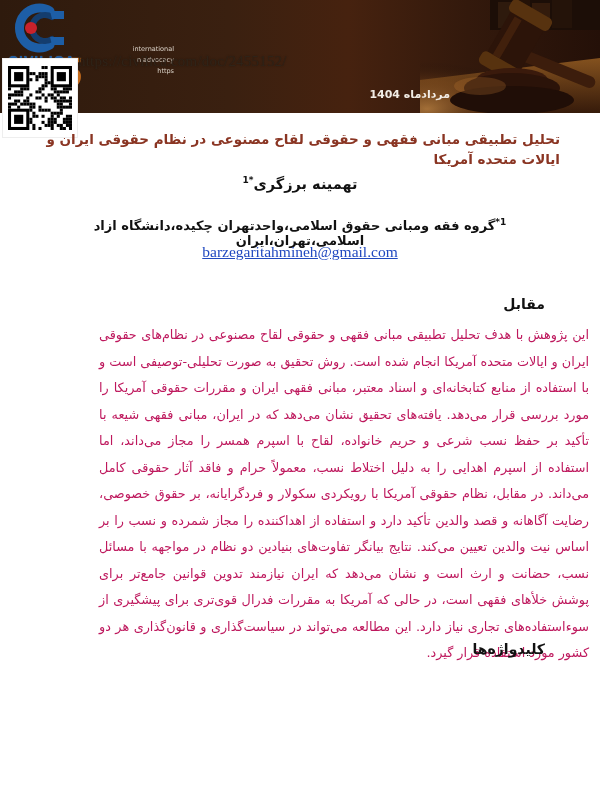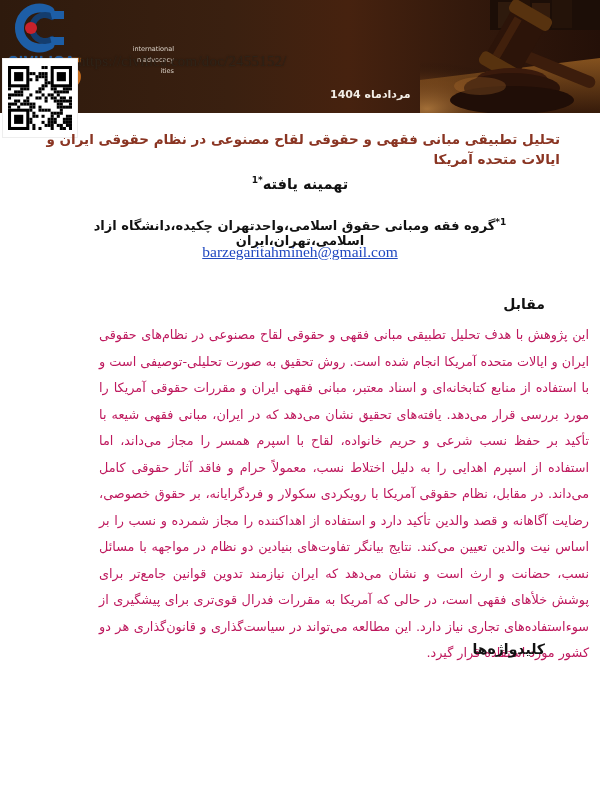--- a/index.html
+++ b/index.html
@@ -25,21 +25,21 @@
   .conf-line1{
     position:absolute;top:17px;right:95px;width:260px;direction:rtl;text-align:center;
     color:#ffffff;font-weight:bold;font-size:15px;
   }
   .conf-line2{
     position:absolute;top:44px;left:60px;width:460px;direction:rtl;text-align:center;
     color:#f6921e;font-weight:bold;font-size:27px;letter-spacing:0;
     text-shadow:0 1px 2px rgba(0,0,0,.5);
   }
   .conf-date{
-    position:absolute;top:88px;left:330px;width:120px;direction:rtl;text-align:left;
+    position:absolute;top:88px;left:330px;width:120px;direction:rtl;text-align:right;
     color:#f2ede6;font-weight:bold;font-size:11px;
   }
   .banner-frag{
     position:absolute;left:112px;top:44px;width:62px;
     color:#e9e2d8;font-size:6.5px;line-height:11px;text-align:right;font-weight:normal;
     opacity:.9;
   }
   .banner-five{
     position:absolute;left:58px;top:48px;font-size:44px;font-weight:bold;
     color:#e07a1f;opacity:.85;font-family:"Liberation Sans",sans-serif;
@@ -143,21 +143,21 @@
       <ellipse cx="92" cy="80" rx="36" ry="12" fill="#3a1a0c"></ellipse>
       <ellipse cx="92" cy="88" rx="48" ry="15" fill="#2b1309"></ellipse>
       <ellipse cx="92" cy="100" rx="62" ry="14" fill="#200e07"></ellipse>
       <ellipse cx="60" cy="86" rx="26" ry="9" fill="#c27b35" opacity="0.25"></ellipse>
     </svg>
 
     <div class="banner-five">5</div>
     <div class="banner-frag">
       <div>international</div>
       <div>n advocacy</div>
-      <div>ities</div>
+      <div>https</div>
     </div>
 
     <a class="url-link">https://civilica.com/doc/2455152/</a>
 
     <div class="conf-date">مردادماه 1404</div>
   </div>
 
   <div class="logo-wrap">
     <svg width="96" height="50" viewBox="0 0 96 50" xmlns="http://www.w3.org/2000/svg">
       <path d="M44 8 A20 20 0 1 0 44 42" fill="none" stroke="#1d5ea6" stroke-width="9" stroke-linecap="round"></path>
@@ -317,21 +317,21 @@
         <rect x="48" y="6" width="9" height="9" fill="#000"></rect>
         <rect x="0" y="42" width="21" height="21" fill="#000"></rect>
         <rect x="3" y="45" width="15" height="15" fill="#fff"></rect>
         <rect x="6" y="48" width="9" height="9" fill="#000"></rect>
       </svg>
   </div>
 
   <div class="paper-title">تحلیل تطبیقی مبانی فقهی و حقوقی لقاح مصنوعی در نظام حقوقی ایران و ایالات متحده آمریکا</div>
 
   <div class="author-line">
-    <span>تهمینه یافته</span><sup>*1</sup>
+    <span>تهمینه برزگری</span><sup>*1</sup>
   </div>
 
   <div class="affil-line">
     <sup>1*</sup><span>گروه فقه ومبانی حقوق اسلامی،واحدتهران چکیده،دانشگاه ازاد اسلامی،تهران،ایران</span>
   </div>
 
   <div class="email-line">
     <a class="email-link">barzegaritahmineh@gmail.com</a>
   </div>
 

